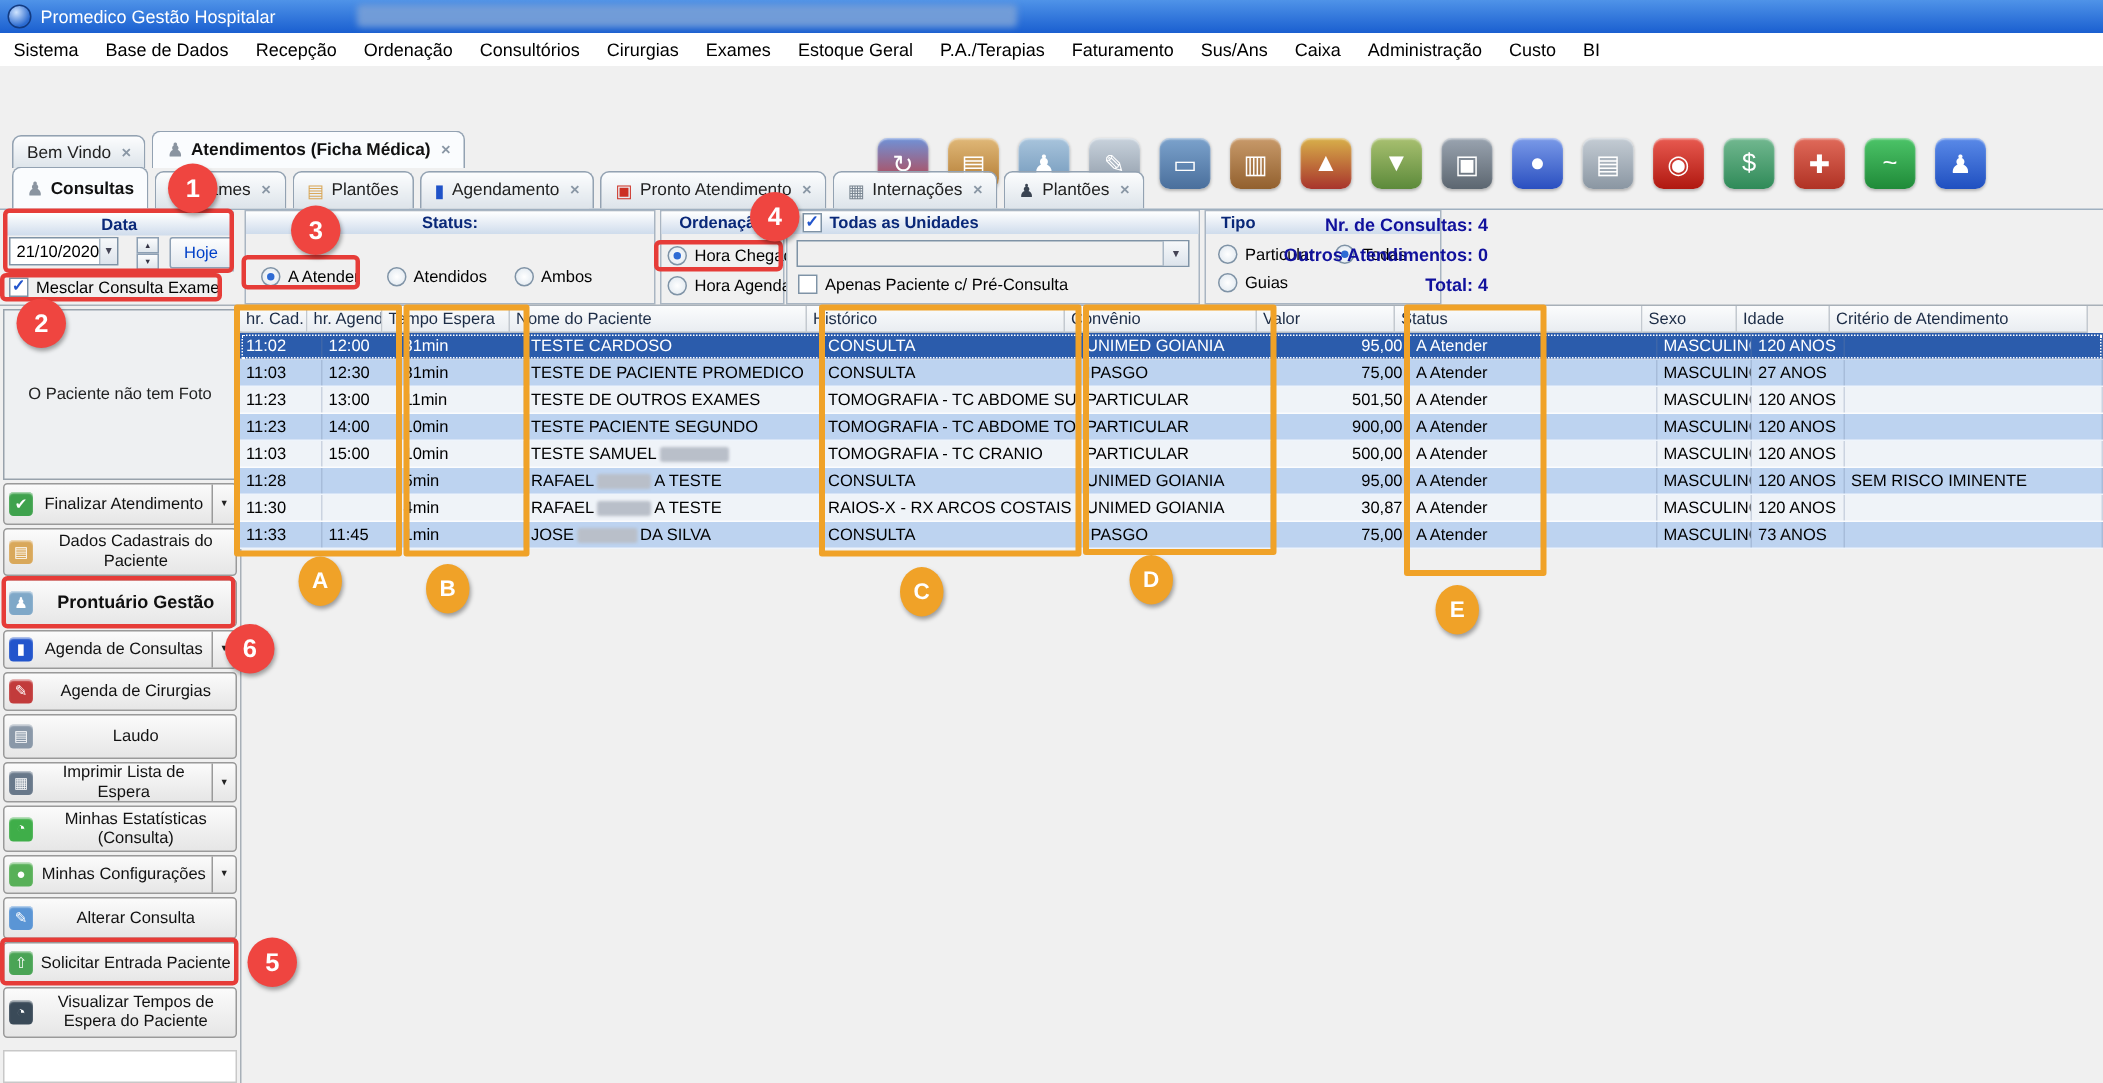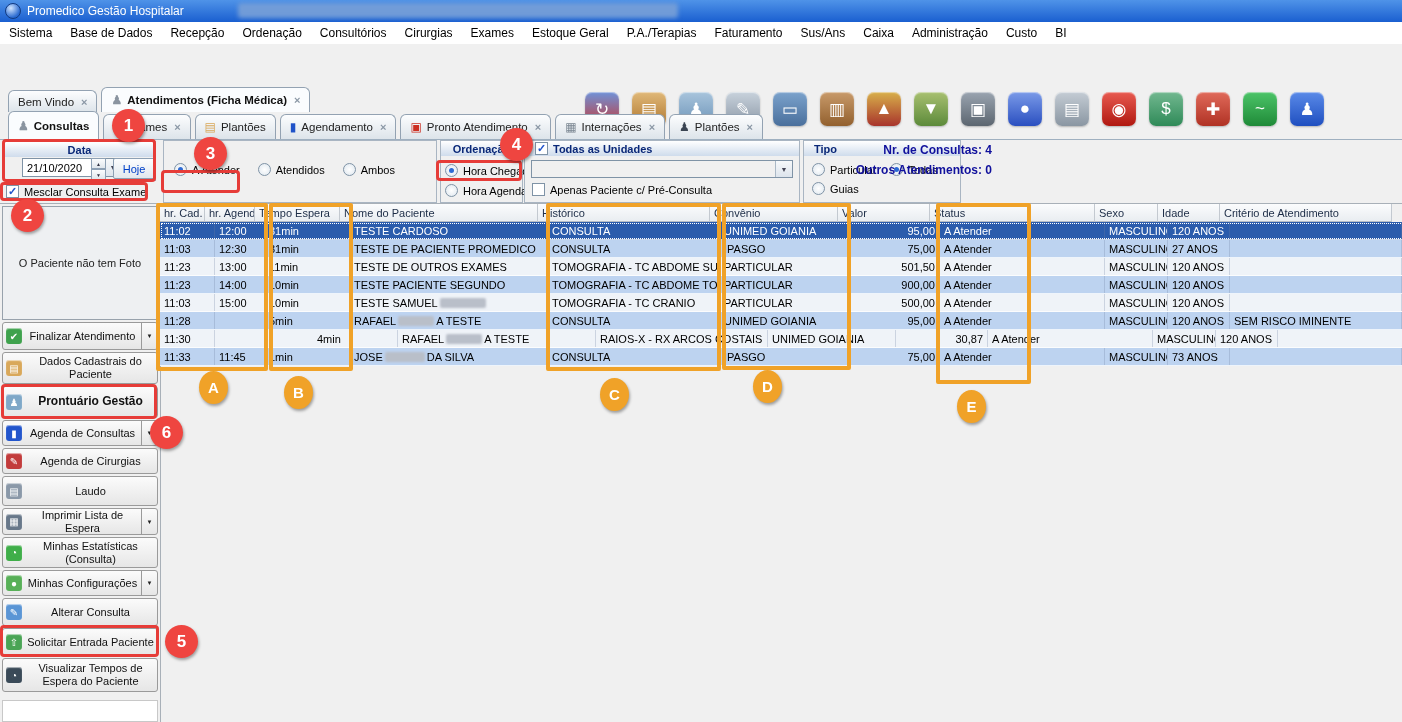--- a/index.html
+++ b/index.html
@@ -192,35 +192,36 @@
       <div class="tab">
         <span class="ticn" style="color: rgb(58, 68, 82);">♟</span>
         <span>Plantões</span>
         <span class="close">×</span>
       </div>
     </div>
 
   <div class="panel" style="left:3px;top:141px;width:153px;height:40px;">
     <div class="panel-hd">Data</div>
   </div>
-  <div class="combo" style="position:absolute;left:22px;top:158px;width:100px;height:19px;">
+  <div class="combo" style="position:absolute;left:6px;top:158px;width:73px;height:19px;">
     <span class="val">21/10/2020</span>
     <span class="arrow">▼</span>
   </div>
   <div class="spinner" style="left:91px;top:158px;">
     <span>▲</span>
     <span>▼</span>
   </div>
   <div class="btn-hoje" style="left:113px;top:158px;width:40px;height:19px;">Hoje</div>
   <div class="optrow" style="position:absolute;left:6px;top:185px;">
     <span class="cb" id="cb-merge">✓</span>
     <span>Mesclar Consulta Exame</span>
   </div>
 
   <div class="panel" style="left:163px;top:140px;width:274px;height:63px;">
+    <div class="panel-hd">Status:</div>
     <div id="status-options" style="display:flex;gap:18px;padding:22px 0 0 10px;">
         <div class="optrow">
           <span class="radio sel"></span>
           <span>A Atender</span>
         </div>
         <div class="optrow">
           <span class="radio"></span>
           <span>Atendidos</span>
         </div>
         <div class="optrow">
@@ -273,20 +274,21 @@
         <div class="optrow">
           <span class="radio"></span>
           <span>Guias</span>
         </div>
       </div>
   </div>
 
   <div class="counters" id="counters">
       <div>Nr. de Consultas: 4</div>
       <div>Outros Atendimentos: 0</div>
+      <div>Total: 4</div>
     </div>
 
   <div class="band-sep"></div>
   <div class="sidebar-sep"></div>
 
   <div class="photo-box">
     <span>O Paciente não tem Foto</span>
   </div>
 
   <div id="sidebar">
@@ -448,21 +450,21 @@
         <div class="gcell" style="width: 128px;">UNIMED GOIANIA</div>
         <div class="gcell right" style="width: 92px;">95,00</div>
         <div class="gcell" style="width: 165px;">A Atender</div>
         <div class="gcell" style="width: 63px;">MASCULINO</div>
         <div class="gcell" style="width: 62px;">120 ANOS</div>
         <div class="gcell" style="width: 172px;">SEM RISCO IMINENTE</div>
       </div>
       <div class="grow white">
         <div class="gcell" style="width: 55px;">11:30</div>
         <div class="gcell" style="width: 50px;"></div>
-        <div class="gcell" style="width: 85px; margin-left: 48px;">4min</div>
+        <div class="gcell" style="width: 85px;">4min</div>
         <div class="gcell" style="width: 198px;">
           <span>RAFAEL </span>
           <span class="redact" style="width: 36px;"></span>
           <span>A TESTE</span>
         </div>
         <div class="gcell" style="width: 172px;">RAIOS-X - RX ARCOS COSTAIS</div>
         <div class="gcell" style="width: 128px;">UNIMED GOIANIA</div>
         <div class="gcell right" style="width: 92px;">30,87</div>
         <div class="gcell" style="width: 165px;">A Atender</div>
         <div class="gcell" style="width: 63px;">MASCULINO</div>

